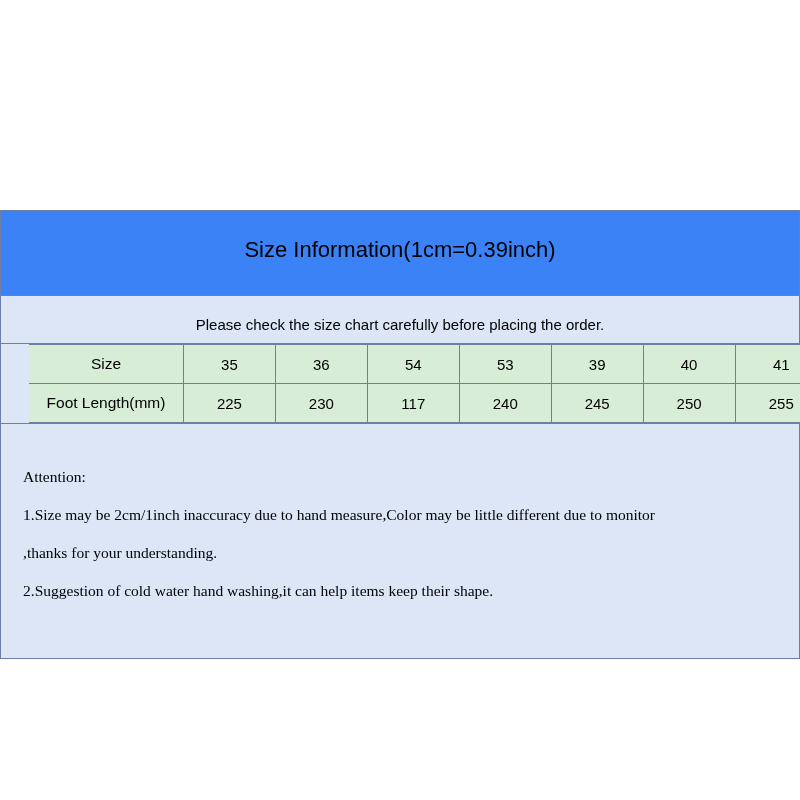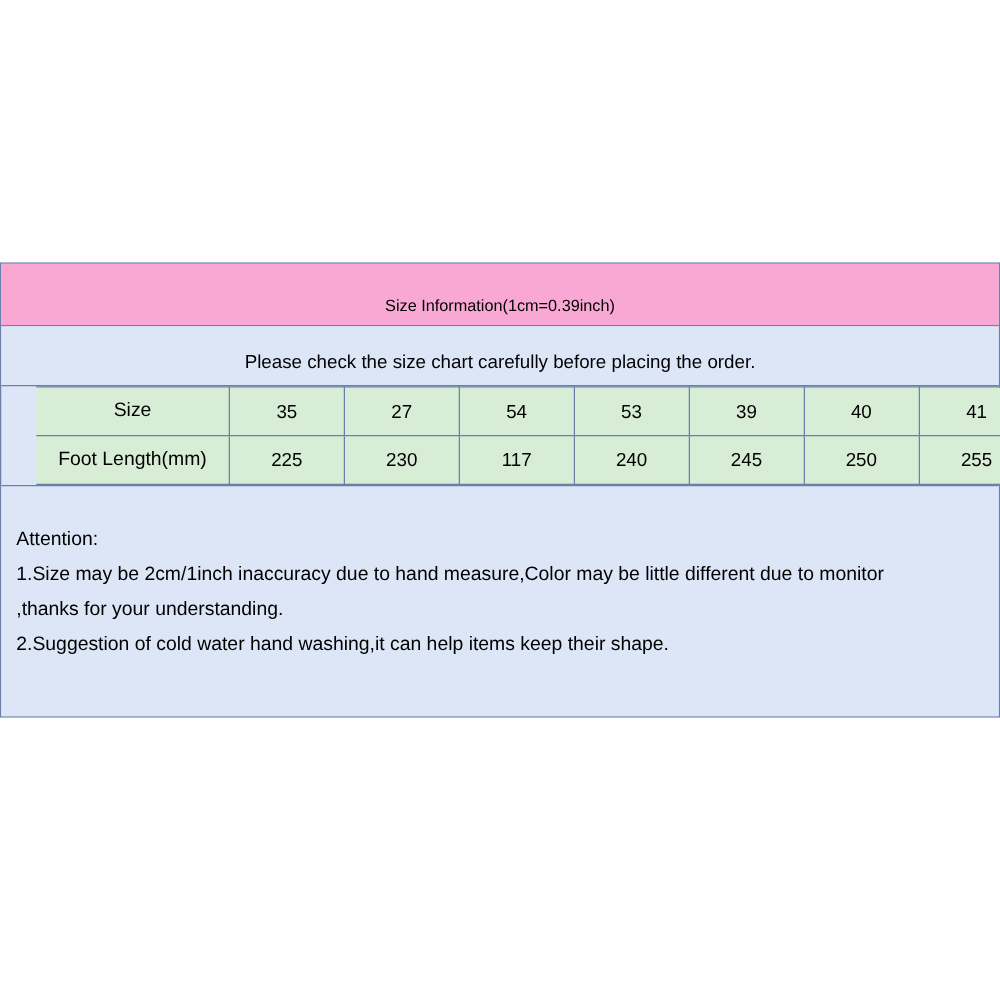--- a/index.html
+++ b/index.html
@@ -23,26 +23,26 @@
     position: absolute;
     left: 0;
     top: 210px;
     width: 800px;
     border: 1px solid #6d7fa8;
     box-sizing: border-box;
     background: #dce6f7;
   }
 
   .row-title {
-    background: #f9a8d4;
+    background: #3b82f6;
     border-bottom: 1px solid #6d7fa8;
     text-align: center;
-    font-size: 13px;
+    font-size: 22px;
     color: #000;
-    padding: 26px 0 8px 0;
+    padding: 26px 0 32px 0;
     box-sizing: border-box;
   }
 
   .row-subtitle {
     background: #dce6f7;
     border-bottom: 1px solid #6d7fa8;
     text-align: center;
     font-size: 15px;
     color: #000;
     padding: 20px 0 10px 0;
@@ -81,44 +81,45 @@
 
   .attention {
     background: #dce6f7;
     border-top: 1px solid #6d7fa8;
     padding: 26px 6px 40px 6px;
     box-sizing: border-box;
     min-height: 175px;
   }
 
   .attention p {
-    margin: 6px;
+    margin: 16px;
     font-size: 15.5px;
     line-height: 1.42;
     color: #000;
     white-space: pre-wrap;
+    font-family: Liberation Serif, serif;
   }
 </style>
 </head>
 <body>
 
 <div class="page">
 
   <div class="chart">
 
     <div class="row-title">Size Information(1cm=0.39inch)</div>
 
     <div class="row-subtitle">Please check the size chart carefully before placing the order.</div>
 
     <table class="size-table">
       <tbody>
           <tr>
         <td class="label-cell">Size</td>
         <td>35</td>
-        <td>27</td>
+        <td>36</td>
         <td>54</td>
         <td>53</td>
         <td>39</td>
         <td>40</td>
         <td>41</td>
       </tr>
       <tr>
         <td class="label-cell">Foot Length(mm)</td>
         <td>225</td>
         <td>230</td>

